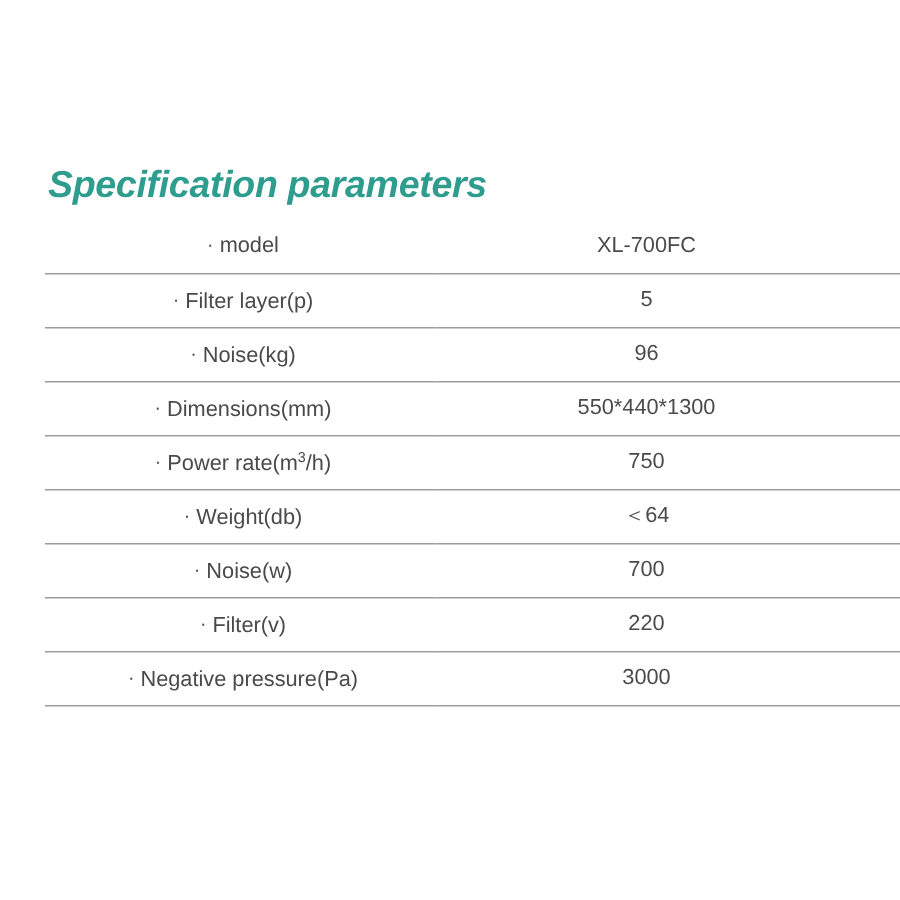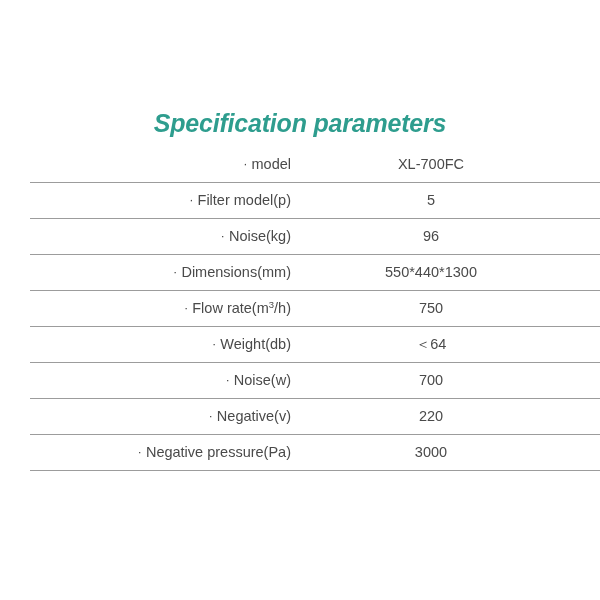--- a/index.html
+++ b/index.html
@@ -32,21 +32,20 @@
 
   .spec-title {
     font-size: 25px;
     font-weight: bold;
     font-style: italic;
     color: #2e9d8e;
     letter-spacing: -0.2px;
     line-height: 34px;
     margin: 0 0 6px 2px;
     white-space: nowrap;
-    text-align: center;
   }
 
   .spec-table {
     width: 538px;
     border-collapse: collapse;
     table-layout: fixed;
   }
 
   .spec-table tr {
     height: 36px;
@@ -58,21 +57,21 @@
     vertical-align: middle;
     color: #4a4a4a;
     font-size: 14.5px;
     line-height: 18px;
     font-weight: normal;
   }
 
   td.label-cell {
     width: 258px;
     padding-left: 3px;
-    text-align: right;
+    text-align: center;
     white-space: nowrap;
   }
 
   td.value-cell {
     width: 280px;
     text-align: center;
     padding-right: 120px;
     white-space: nowrap;
   }
 
@@ -108,63 +107,63 @@
 
         <tr>
           <td class="label-cell">
             <span class="bullet">·</span><span class="label-text">model</span>
           </td>
           <td class="value-cell">XL-700FC</td>
         </tr>
 
         <tr>
           <td class="label-cell">
-            <span class="bullet">·</span><span class="label-text">Filter model(p)</span>
+            <span class="bullet">·</span><span class="label-text">Filter layer(p)</span>
           </td>
           <td class="value-cell">5</td>
         </tr>
 
         <tr>
           <td class="label-cell">
             <span class="bullet">·</span><span class="label-text">Noise(kg)</span>
           </td>
           <td class="value-cell">96</td>
         </tr>
 
         <tr>
           <td class="label-cell">
             <span class="bullet">·</span><span class="label-text">Dimensions(mm)</span>
           </td>
           <td class="value-cell">550*440*1300</td>
         </tr>
 
         <tr>
           <td class="label-cell">
-            <span class="bullet">·</span><span class="label-text">Flow rate(m</span><span class="sup">3</span><span class="label-text">/h)</span>
+            <span class="bullet">·</span><span class="label-text">Power rate(m</span><span class="sup">3</span><span class="label-text">/h)</span>
           </td>
           <td class="value-cell">750</td>
         </tr>
 
         <tr>
           <td class="label-cell">
             <span class="bullet">·</span><span class="label-text">Weight(db)</span>
           </td>
           <td class="value-cell">＜64</td>
         </tr>
 
         <tr>
           <td class="label-cell">
             <span class="bullet">·</span><span class="label-text">Noise(w)</span>
           </td>
           <td class="value-cell">700</td>
         </tr>
 
         <tr>
           <td class="label-cell">
-            <span class="bullet">·</span><span class="label-text">Negative(v)</span>
+            <span class="bullet">·</span><span class="label-text">Filter(v)</span>
           </td>
           <td class="value-cell">220</td>
         </tr>
 
         <tr>
           <td class="label-cell">
             <span class="bullet">·</span><span class="label-text">Negative pressure(Pa)</span>
           </td>
           <td class="value-cell">3000</td>
         </tr>

